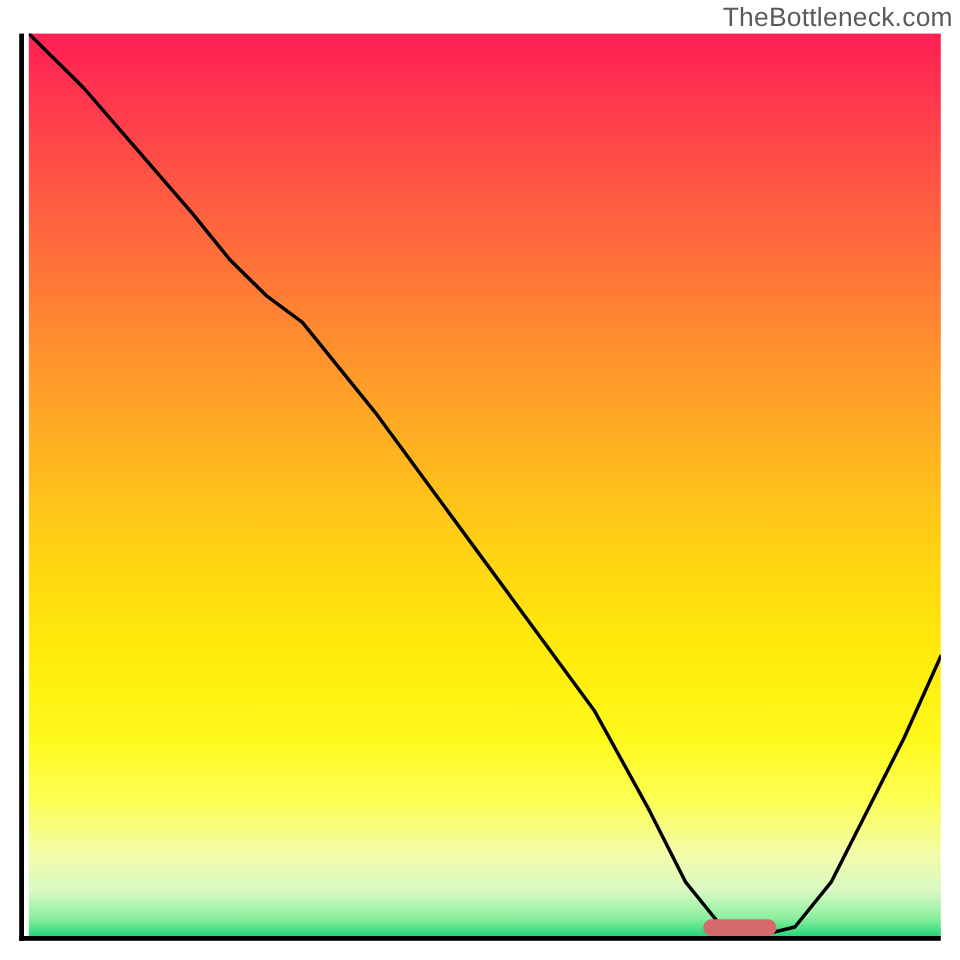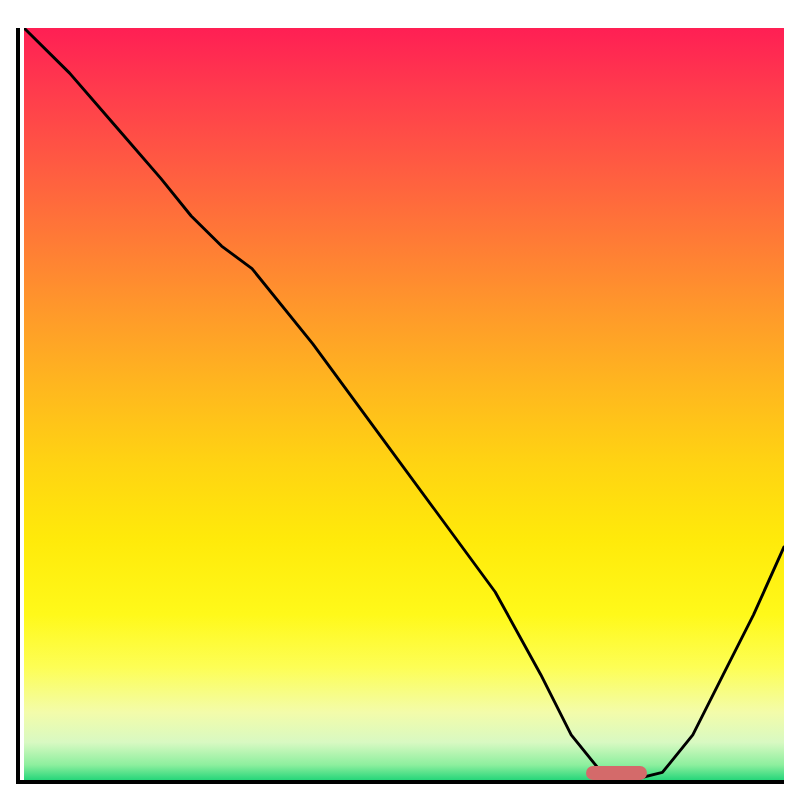--- a/index.html
+++ b/index.html
@@ -75,20 +75,21 @@
     height: 14px;
     border-radius: 7px;
     background: #d46a6a;
     z-index: 12;
   }
 </style>
 </head>
 <body>
 <div class="container">
 
+  <div class="watermark">TheBottleneck.com</div>
 
   <div class="plot-frame">
     <div class="plot-inner">
       <div class="gradient"></div>
 
       <svg class="curve" viewBox="0 0 100 100" preserveAspectRatio="none">
         <path id="curve-path" fill="none" stroke="#000" stroke-width="0.38" stroke-linejoin="round" stroke-linecap="round" d="M0.00 0.00 L6.00 6.00 L12.00 13.00 L18.00 20.00 L22.00 25.00 L26.00 29.00 L30.00 32.00 L38.00 42.00 L46.00 53.00 L54.00 64.00 L62.00 75.00 L68.00 86.00 L72.00 94.00 L76.00 99.00 L80.00 100.00 L84.00 99.00 L88.00 94.00 L92.00 86.00 L96.00 78.00 L100.00 69.00"></path>
       </svg>
 
       <div id="marker" class="marker" style="left: 562.4px; width: 60.8px; top: 738px;"></div>

